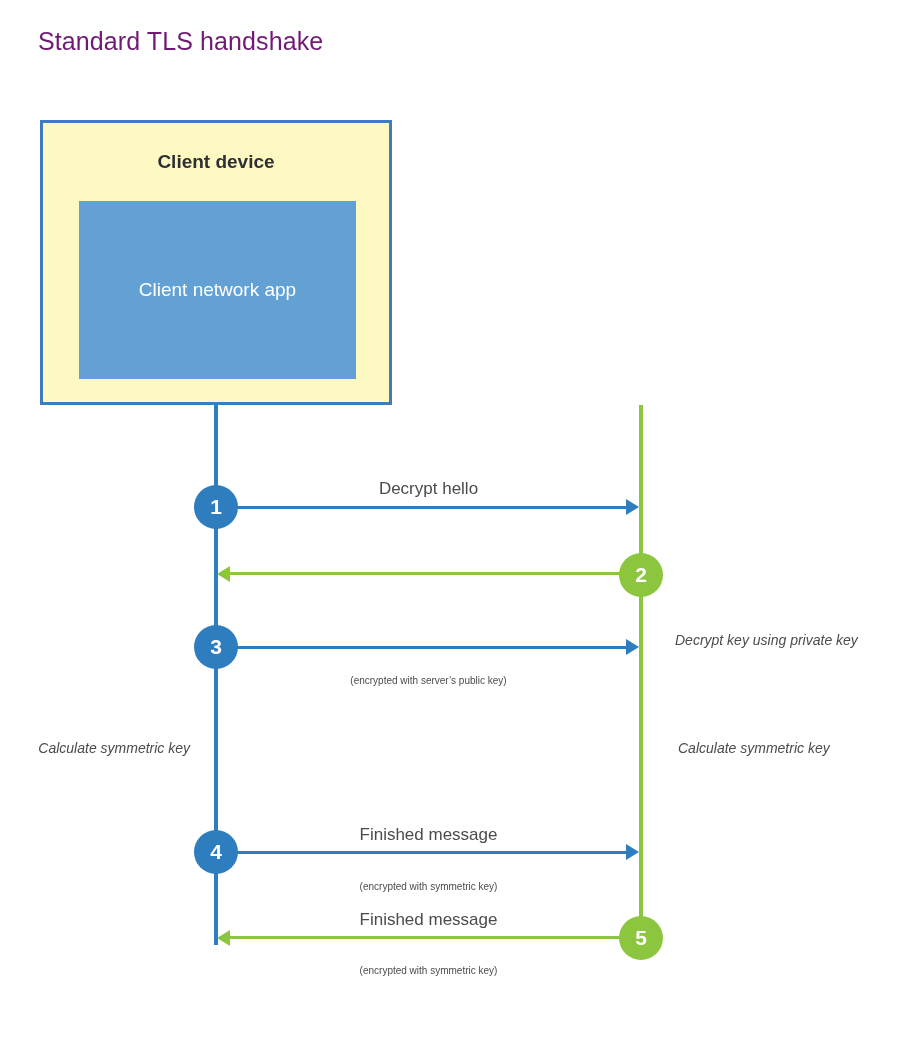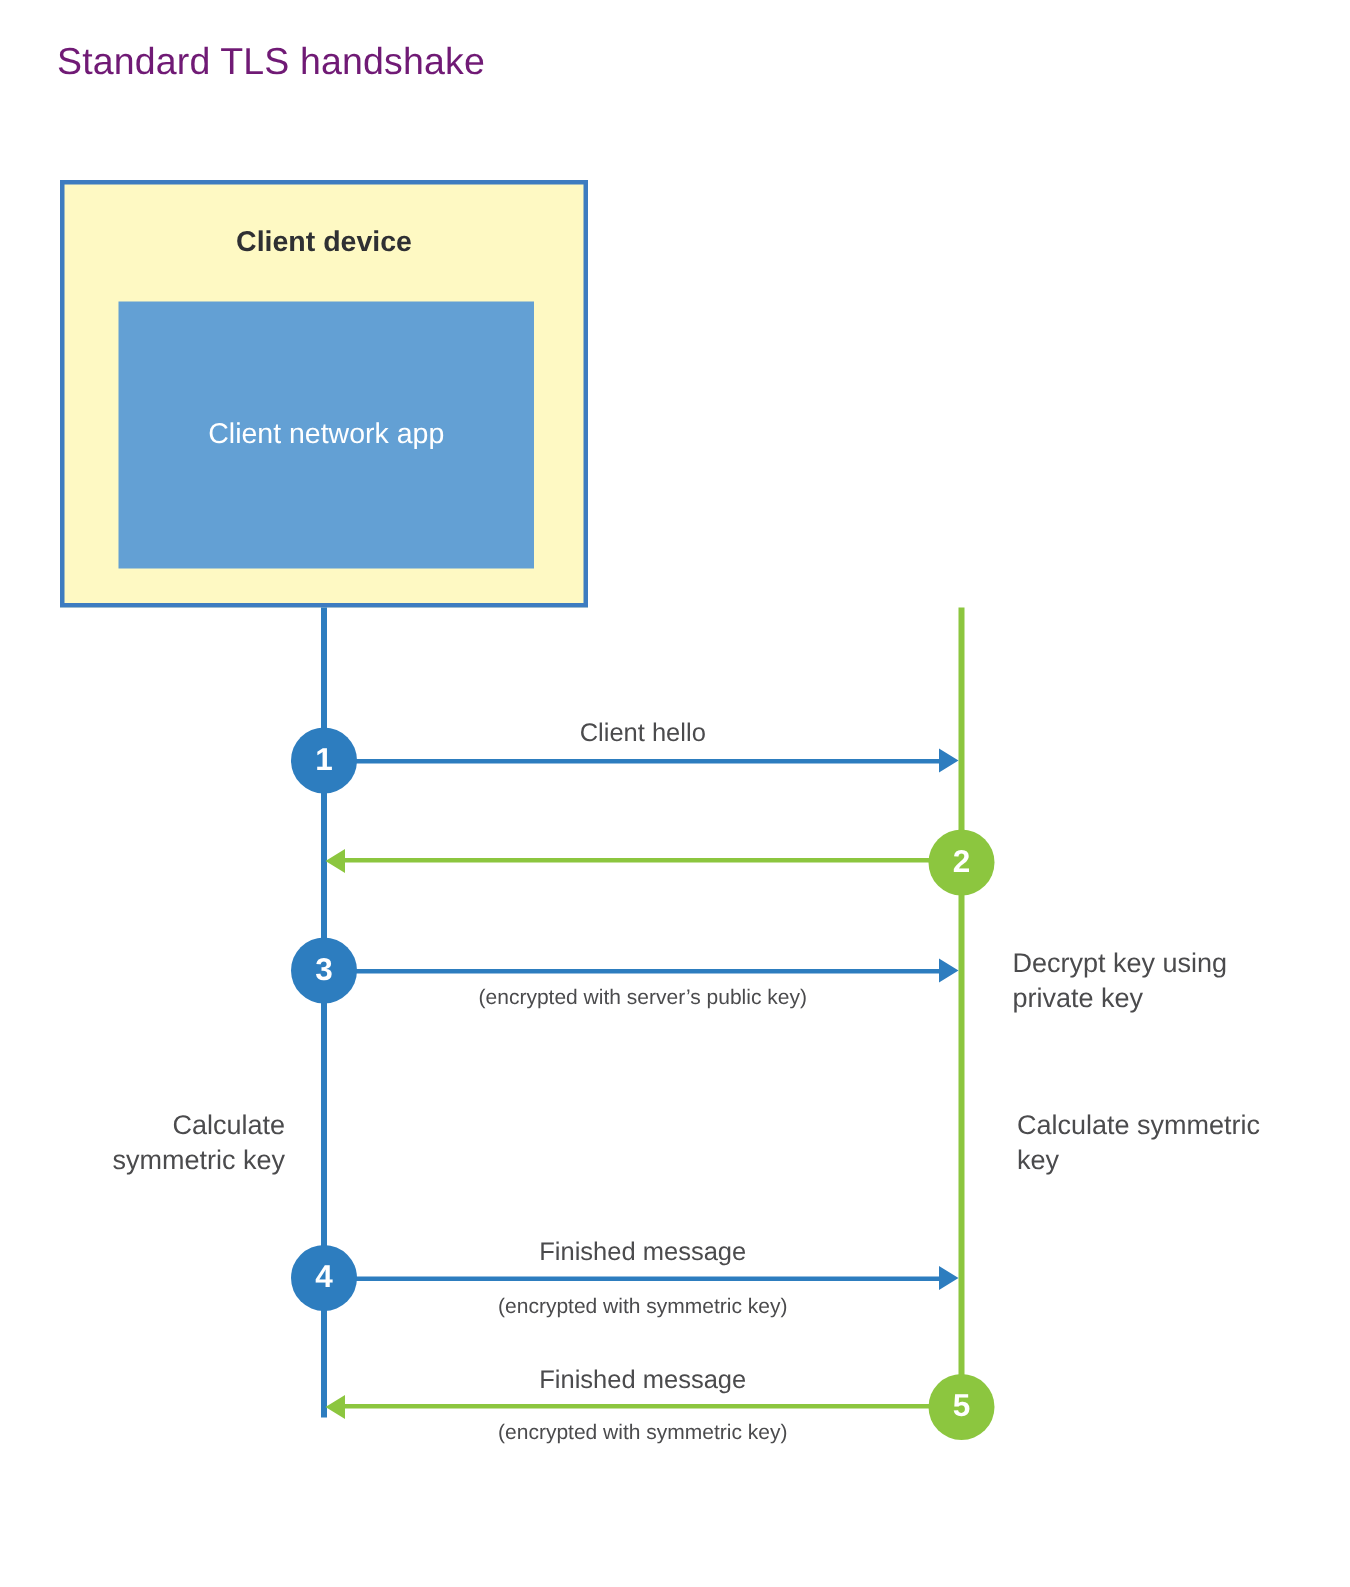--- a/index.html
+++ b/index.html
@@ -161,50 +161,52 @@
   .msg-label {
     position: absolute;
     text-align: center;
     font-size: 17px;
     color: #4b4b4d;
     white-space: nowrap;
   }
   .msg-sub {
     position: absolute;
     text-align: center;
-    font-size: 14px;
+    font-size: 10px;
     color: #4b4b4d;
     white-space: nowrap;
+    margin-top: 19px;
   }
   .side-note {
     position: absolute;
-    font-size: 18px;
+    font-size: 14px;
     line-height: 1.3;
     color: #4b4b4d;
+    font-style: italic;
   }
   .side-note.left-align { text-align: left; }
   .side-note.right-align { text-align: right; }
 </style>
 </head>
 <body>
 
 <div id="diagram">
 
   <div class="page-title">Standard TLS handshake</div>
 
   <div class="node-box client">
     <div class="node-title">Client device</div>
     <div class="client-app">Client network app</div>
   </div>
 
 
   <div class="lifeline client-line"></div>
   <div class="lifeline server-line"></div>
 
-  <div class="msg-label" style="left:216px; top:479px; width:425px;">Client hello</div>
+  <div class="msg-label" style="left:216px; top:479px; width:425px;">Decrypt hello</div>
   <div class="arrow-line blue" style="left:216px; top:506px; width:410px;"></div>
   <div class="arrow-head right-blue" style="left:626px; top:499px;"></div>
   <div class="step-circle blue" style="left:194px; top:485px;">1</div>
 
   <div class="arrow-line green" style="left:230px; top:572px; width:411px;"></div>
   <div class="arrow-head left-green" style="left:217px; top:566px;"></div>
   <div class="step-circle green" style="left:619px; top:553px;">2</div>
 
   <div class="arrow-line blue" style="left:216px; top:646px; width:410px;"></div>
   <div class="arrow-head right-blue" style="left:626px; top:639px;"></div>

